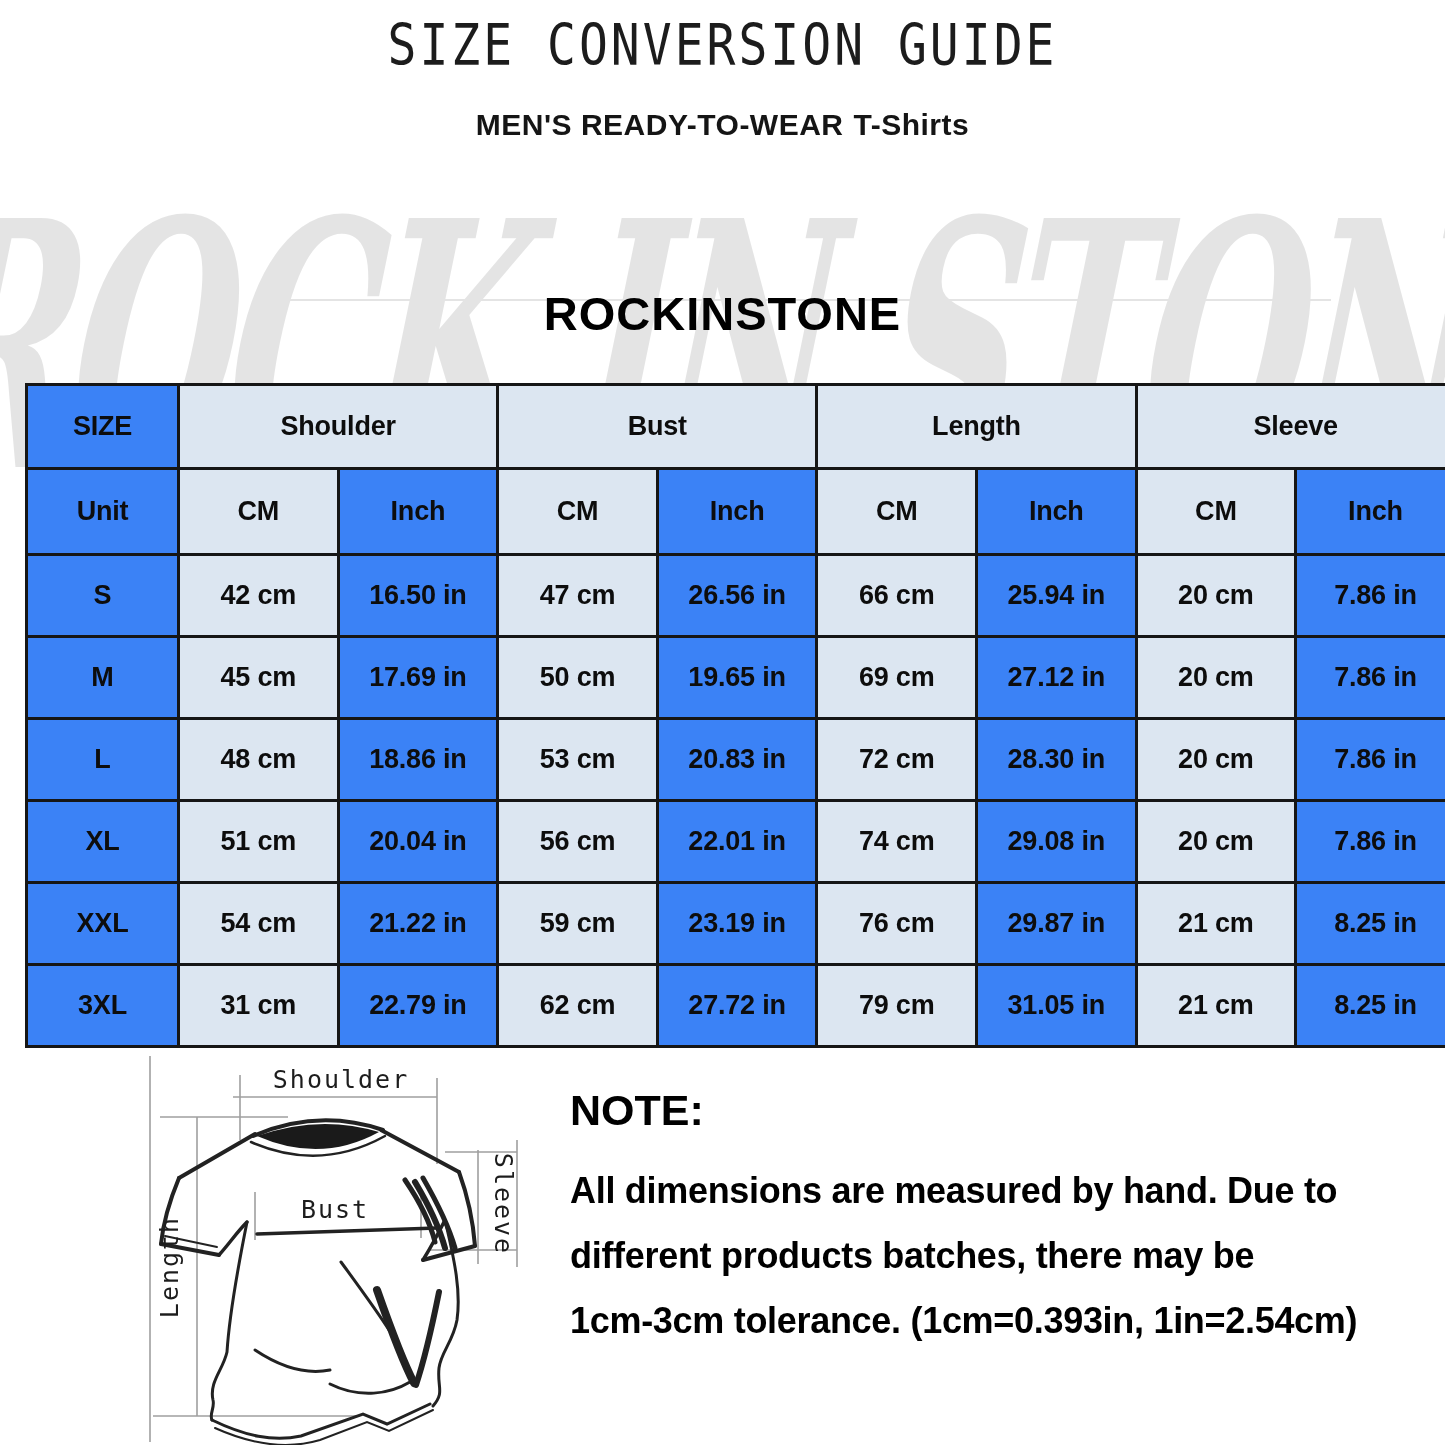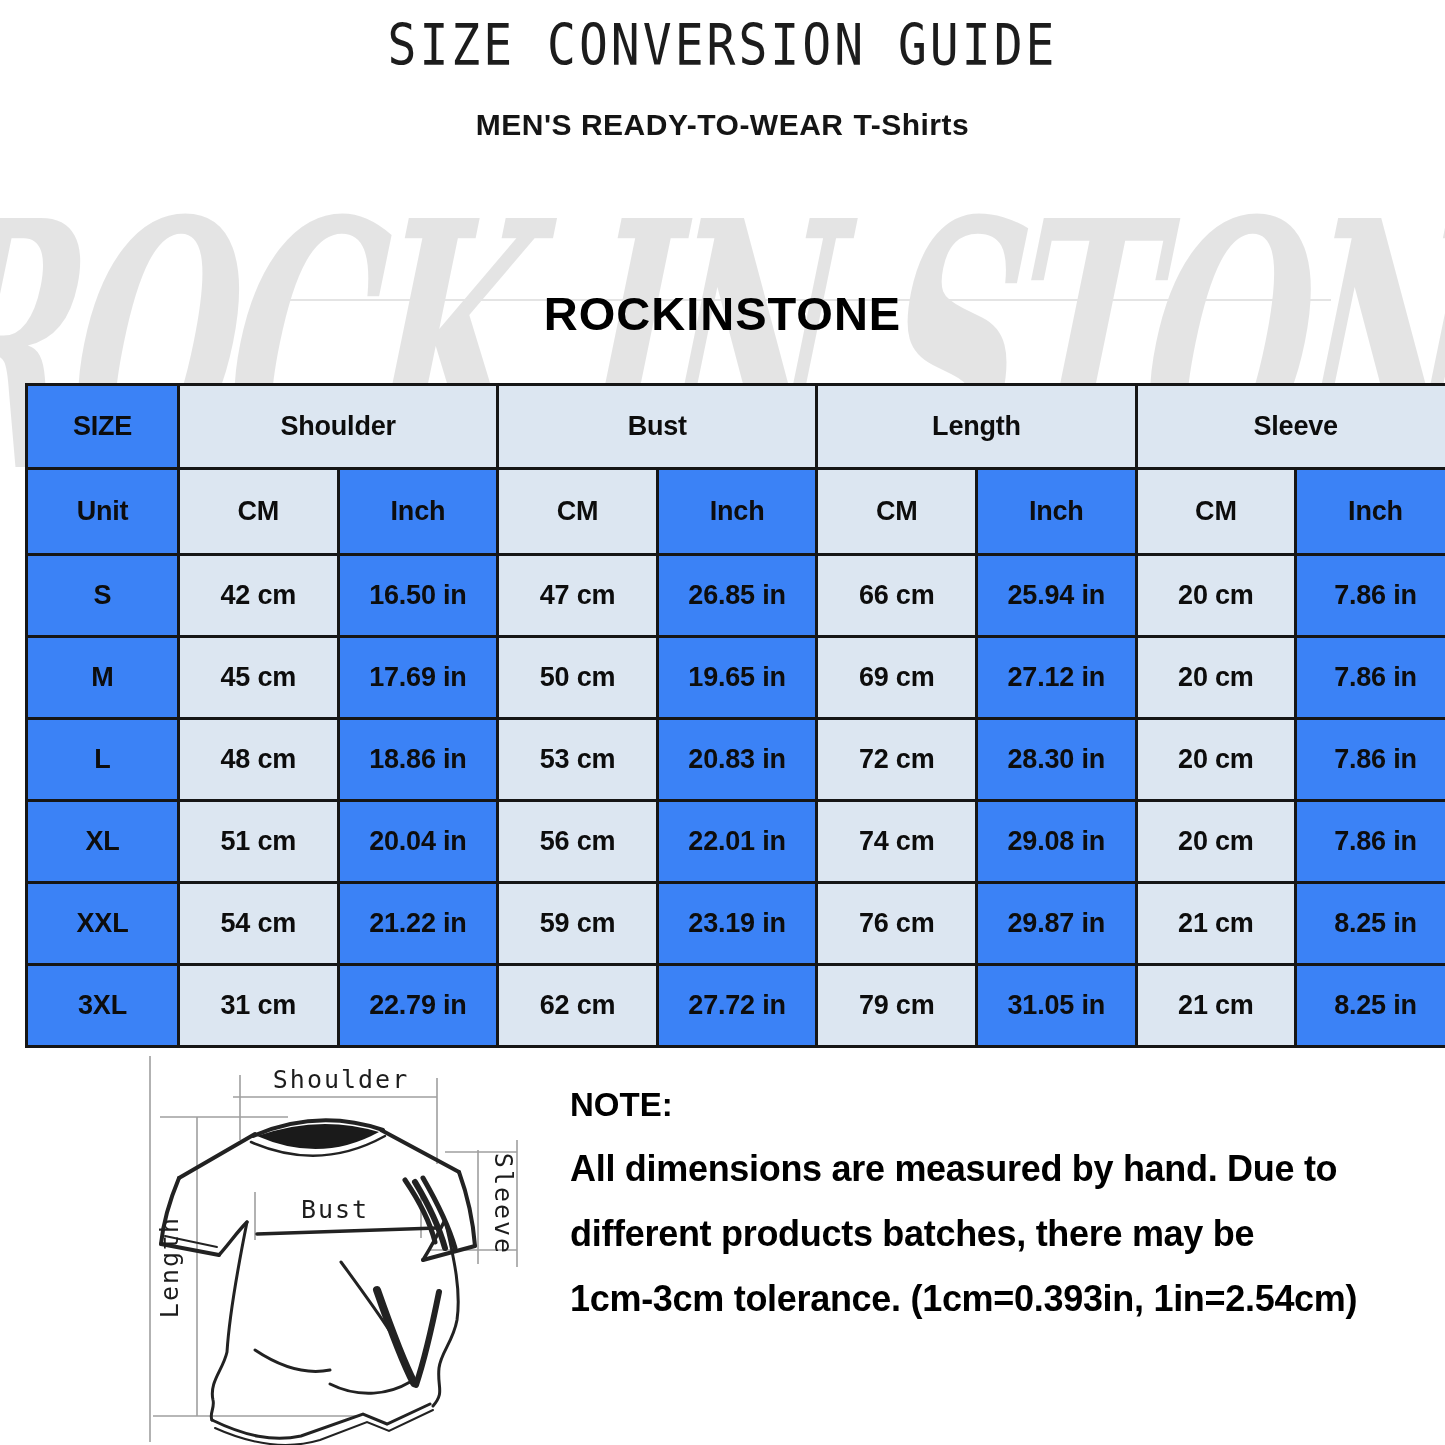--- a/index.html
+++ b/index.html
@@ -36,21 +36,21 @@
 
   
   .diagram{position:absolute;left:105px;top:1052px;z-index:3;}
   .mline{stroke:#9f9f9f;stroke-width:1.6;fill:none;}
   .ink{stroke:#222;fill:none;stroke-linecap:round;}
   .dlabel{font-family:"DejaVu Sans Mono","Liberation Mono",monospace;font-size:25px;
     fill:#1d1d1d;letter-spacing:2px;}
 
   
   .note{position:absolute;left:570px;top:1086px;width:820px;z-index:3;font-weight:700;color:#000;}
-  .note-heading{font-size:33px;margin:0 0 12px 0;}
+  .note-heading{font-size:43px;margin:0 0 23px 0;}
   .note-line{font-size:36px;line-height:65px;margin:0;letter-spacing:-.3px;}
 </style>
 </head>
 <body>
 
 <div class="canvas">
 
   <div class="watermark">ROCK IN STONE</div>
 
   <div class="title">SIZE CONVERSION GUIDE</div>
@@ -93,21 +93,21 @@
         <td class="fill">CM</td>
         <td>Inch</td>
         <td class="fill">CM</td>
         <td>Inch</td>
       </tr>
       <tr class="data">
         <td>S</td>
         <td class="fill">42 cm</td>
         <td>16.50 in</td>
         <td class="fill">47 cm</td>
-        <td>26.85 in</td>
+        <td>26.56 in</td>
         <td class="fill">66 cm</td>
         <td>25.94 in</td>
         <td class="fill">20 cm</td>
         <td>7.86 in</td>
       </tr>
       <tr class="data">
         <td>M</td>
         <td class="fill">45 cm</td>
         <td>17.69 in</td>
         <td class="fill">50 cm</td>

